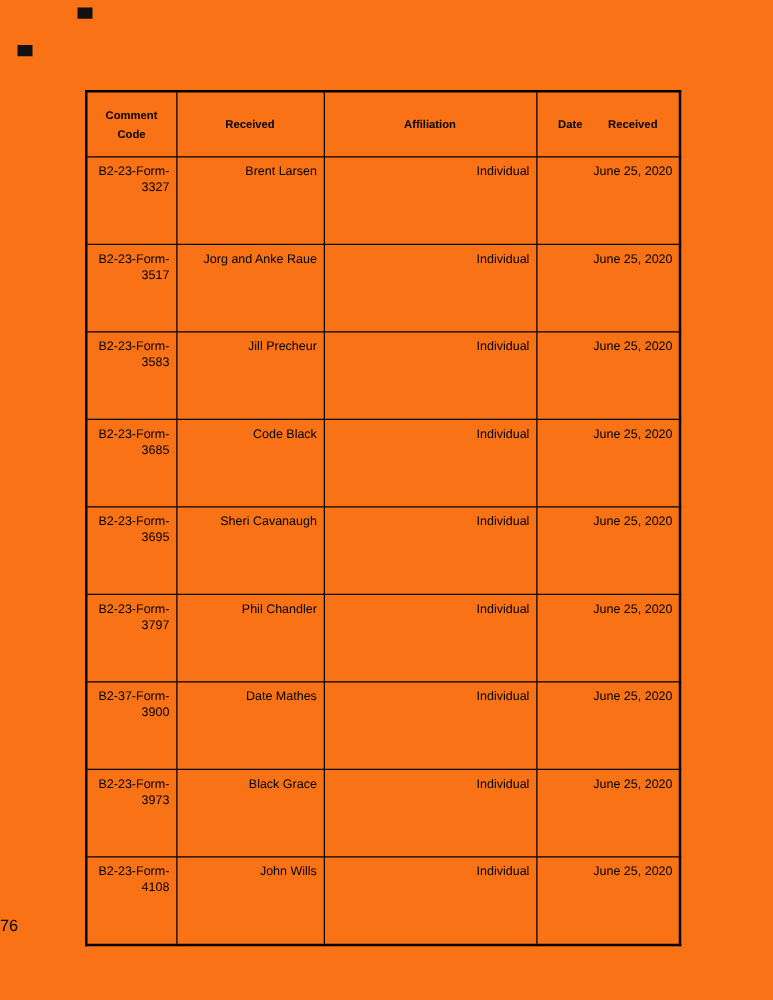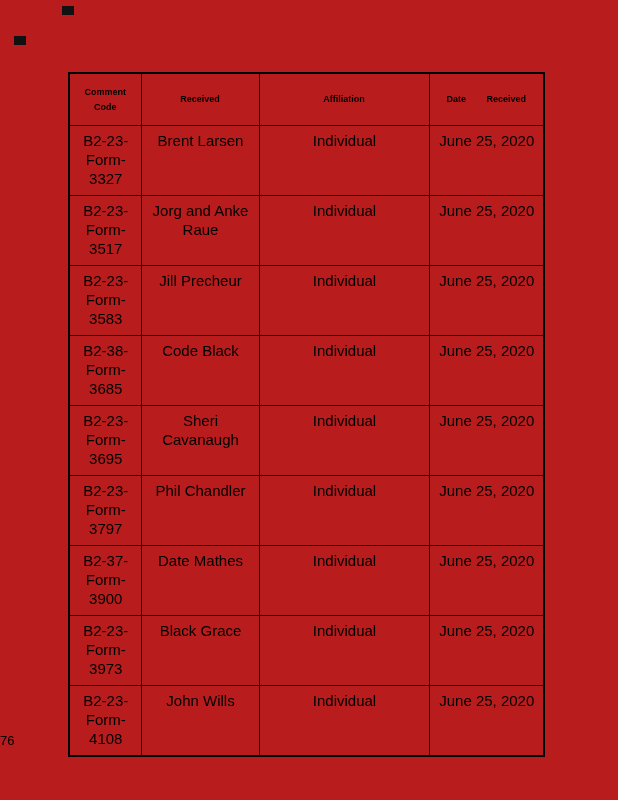--- a/index.html
+++ b/index.html
@@ -10,21 +10,21 @@
   body {
     width: 618px;
     height: 800px;
     position: relative;
     font-family: "Liberation Sans", sans-serif;
     color: #000000;
   }
   .page {
     position: absolute;
     inset: 0;
-    background: #b91c1c;
+    background: #f97316;
   }
   .ink-mark {
     position: absolute;
     background: #111111;
   }
   .mark-1 { left: 62px; top: 6px;  width: 12px; height: 9px; }
   .mark-2 { left: 14px; top: 36px; width: 12px; height: 9px; }
 
   table.comments {
     position: absolute;
@@ -53,23 +53,23 @@
     vertical-align: middle;
     padding: 2px 10px;
     line-height: 1.6;
   }
   table.comments th.date-header {
     word-spacing: 18px;
     margin-top: 48px;
   }
   table.comments td {
     height: 59px;
-    font-size: 15px;
+    font-size: 10px;
     vertical-align: top;
-    text-align: center;
+    text-align: right;
     padding: 6px 5px 4px 6px;
     line-height: 1.25;
     overflow-wrap: break-word;
   }
 
   .page-number {
     position: absolute;
     left: 0;
     right: 0;
     top: 733px;
@@ -116,21 +116,21 @@
   </tr>
 
   <tr>
     <td>B2-23-Form-3583</td>
     <td>Jill Precheur</td>
     <td>Individual</td>
     <td>June 25, 2020</td>
   </tr>
 
   <tr>
-    <td>B2-38-Form-3685</td>
+    <td>B2-23-Form-3685</td>
     <td>Code Black</td>
     <td>Individual</td>
     <td>June 25, 2020</td>
   </tr>
 
   <tr>
     <td>B2-23-Form-3695</td>
     <td>Sheri Cavanaugh</td>
     <td>Individual</td>
     <td>June 25, 2020</td>

